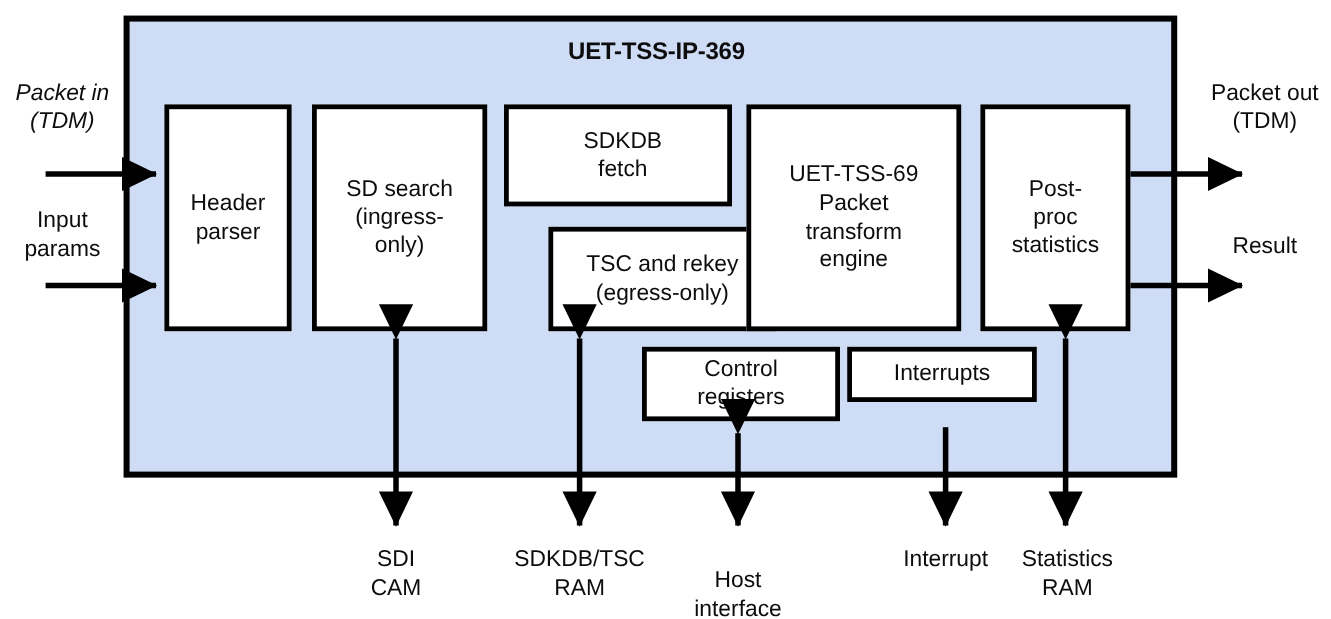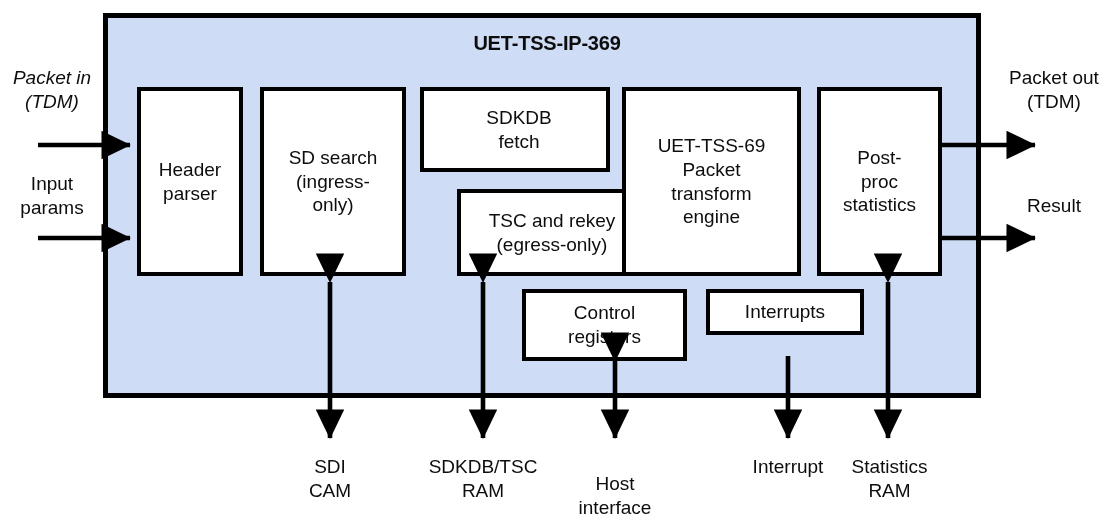--- a/index.html
+++ b/index.html
@@ -99,21 +99,21 @@
 
   <div class="block" style="left:622px; top:87px; width:179px; height:189px;">UET-TSS-69
 Packet
 transform
 engine</div>
 
   <div class="block" style="left:817px; top:87px; width:125px; height:189px;">Post-
 proc
 statistics</div>
 
-  <div class="block" style="left:522px; top:289px; width:165px; height:72px;">Control
+  <div class="block" style="left:535px; top:289px; width:165px; height:62px;">Control
 registers</div>
 
   <div class="block" style="left:706px; top:289px; width:158px; height:46px;">Interrupts</div>
 
   <div class="ext-label" style="left:2px; top:66px; width:100px;font-style:italic;">Packet in
 (TDM)</div>
 
   <div class="ext-label" style="left:2px; top:172px; width:100px;">Input
 params</div>
 

